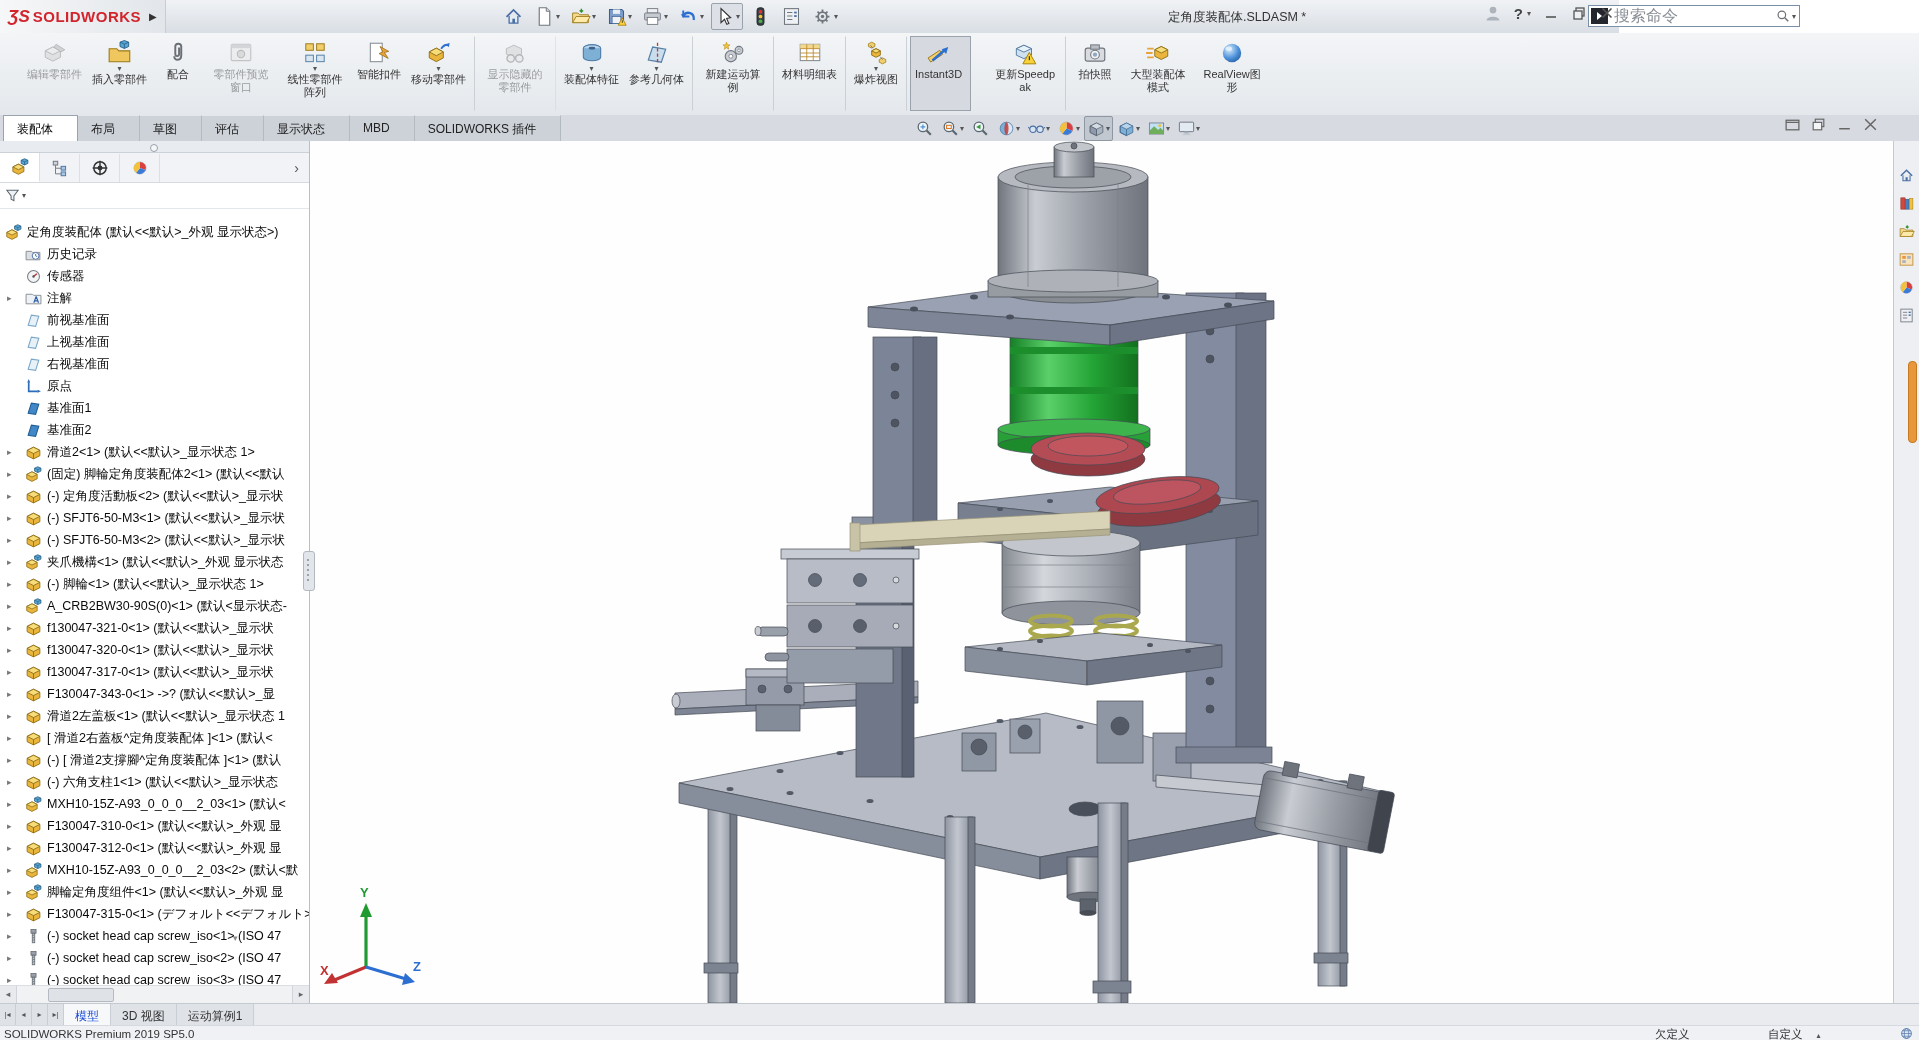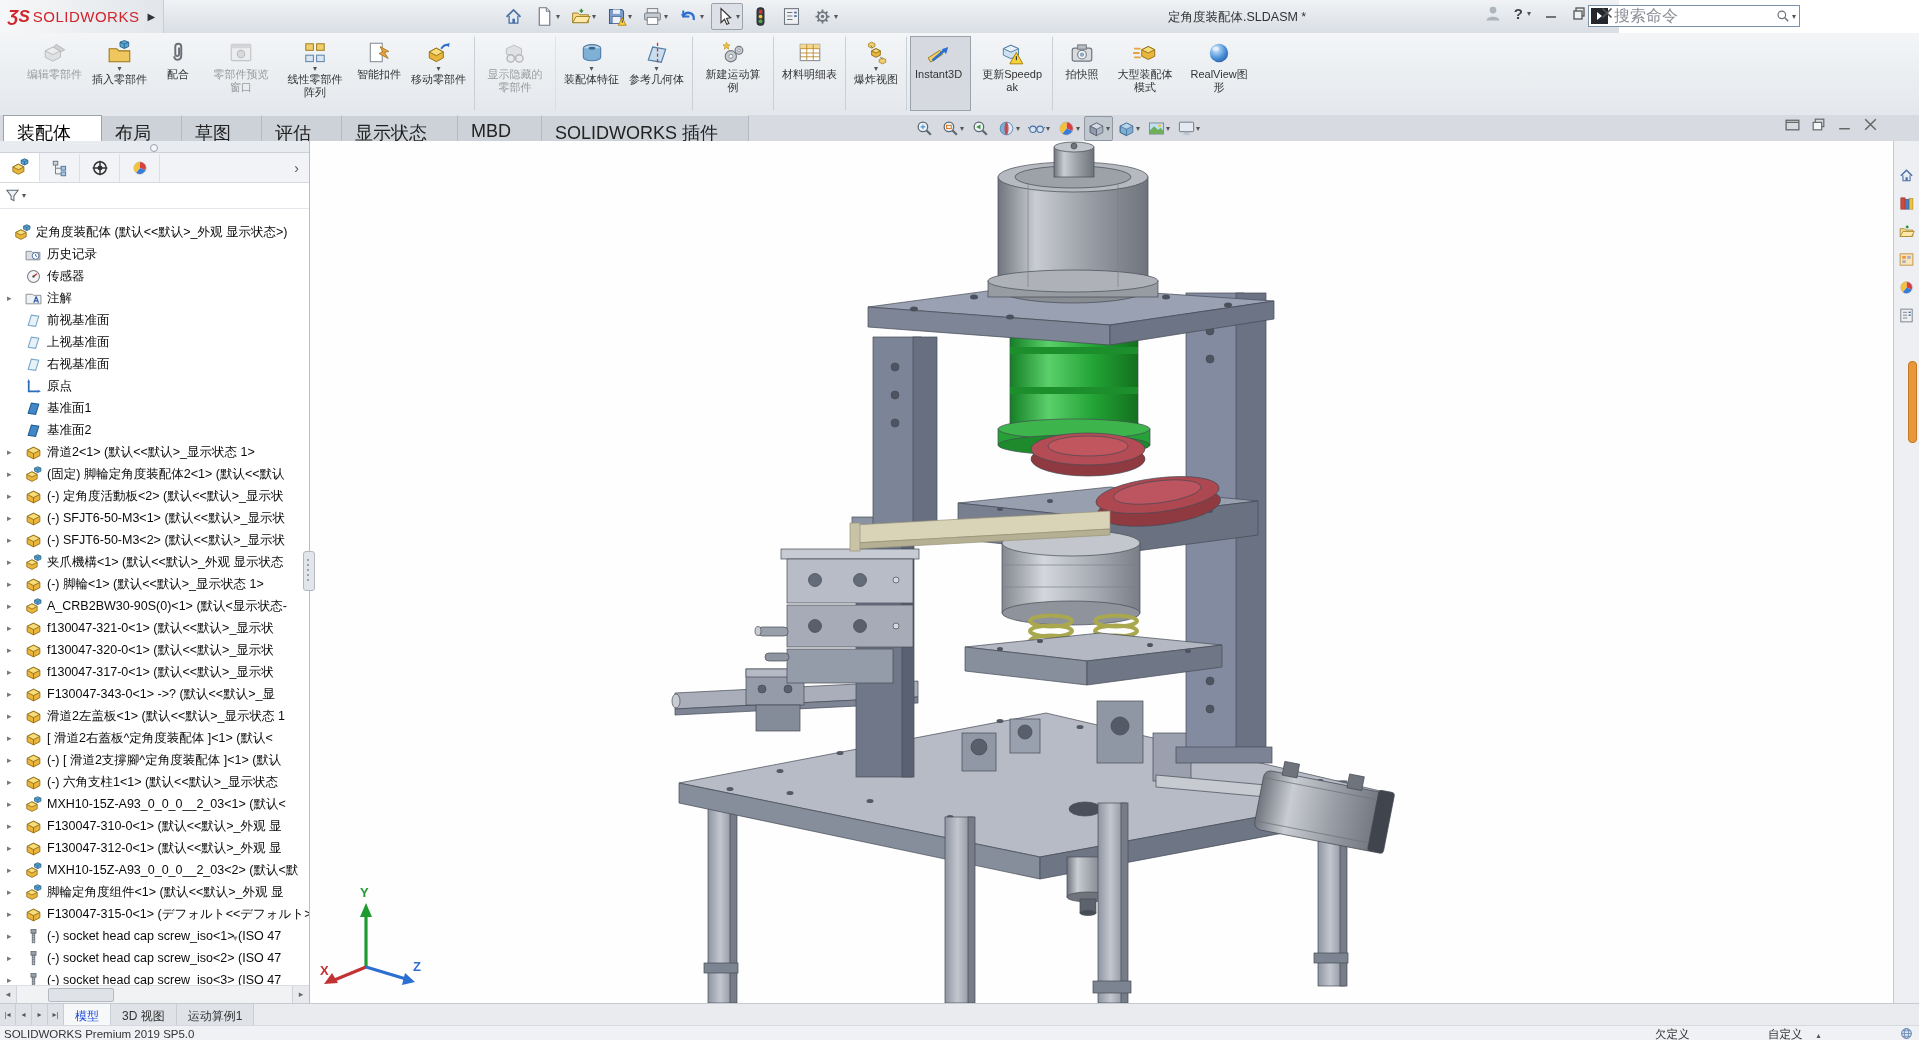--- a/index.html
+++ b/index.html
@@ -7,21 +7,21 @@
        font-family:"Liberation Sans","DejaVu Sans",sans-serif;-webkit-font-smoothing:antialiased;color:#222}
   svg{display:block}
   .hidden-defs{position:absolute;width:0;height:0;overflow:hidden}
 
   
   .titlebar{position:absolute;left:0;top:0;width:1619px;height:33px;
     background:linear-gradient(#f0f2f5,#d9dee4);border-bottom:1px solid #bcc2ca}
   .logo{position:absolute;left:0;top:0;height:33px;display:flex;align-items:center;padding:0 8px;
     background:linear-gradient(90deg,#f6f7f8,#e2e6ea);border-right:1px solid #c8cdd4}
   .logo-mark{font-weight:bold;font-style:italic;color:#d1242c;font-size:17px;margin-right:3px}
-  .logo-text{font-weight:normal;color:#d1242c;font-size:15px;letter-spacing:.5px}
+  .logo-text{font-weight:bold;color:#d1242c;font-size:15px;letter-spacing:.5px}
   .logo-fly{margin-left:8px;color:#333;font-size:10px}
   .qa{position:absolute;left:500px;top:3px;display:flex;gap:4px;align-items:center}
   .qbtn{display:flex;align-items:center;padding:2px 2px;border:1px solid transparent;border-radius:2px}
   .qbtn svg{width:21px;height:21px}
   .qbtn .dd{font-size:8px;color:#555;margin-left:1px}
   .qbtn:not(.f-dropdown) .dd{display:none}
   .qbtn.f-active{background:#dde1e7;border-color:#9aa2ac}
   .doc-title{position:absolute;left:1168px;top:9px;font-size:12.5px;color:#333;white-space:nowrap}
   .search{position:absolute;left:1588px;top:5px;width:212px;height:22px;background:#fff;
     border:1px solid #7a90a8;display:flex;align-items:center;box-sizing:border-box}
@@ -41,26 +41,26 @@
   .rbtn{display:flex;flex-direction:column;align-items:center;justify-content:flex-start;
     padding:3px 4px;max-width:64px;min-width:42px;text-align:center;font-size:11px;color:#333;
     line-height:1.15;border:1px solid transparent;border-radius:2px}
   .rbtn svg{width:26px;height:26px;flex:none}
   .rbtn .rlabel{margin-top:2px;white-space:normal;word-break:break-all}
   .rbtn .dd{font-size:8px;color:#555;line-height:5px}
   .rbtn:not(.f-dropdown) .dd{display:none}
   .rbtn.f-disabled{opacity:.45;filter:grayscale(1)}
   .rbtn.f-active{background:#d6dae0;border-color:#9aa2ac}
   .rbtn.f-divider{border-right:1px solid #cbd0d7;border-radius:0;padding-right:8px;margin-right:3px}
-  .rbtn.f-active.f-divider{border:1px solid #9aa2ac;margin-right:4px}
+  .rbtn.f-active.f-divider{border:1px solid #9aa2ac;margin-right:17px}
 
   
   .tabrow{position:absolute;left:0;top:115px;width:1919px;height:26px;background:#d7dbe1;border-bottom:1px solid #aab1ba}
   .rtabs{display:flex;height:26px;align-items:stretch;padding-left:3px}
-  .rtab{padding:5px 30px 0 13px;font-size:18px;color:#222;background:#cdd2d9;border-right:1px solid #b4bac2;border-top:1px solid #e4e8ec}
+  .rtab{padding:5px 24px 0 13px;font-size:12px;color:#222;background:#cdd2d9;border-right:1px solid #b4bac2;border-top:1px solid #e4e8ec}
   .rtab.f-active{background:#fff;border:1px solid #9aa2ac;border-bottom:none;color:#000}
   .headsup{position:absolute;left:912px;top:115px;height:26px;display:flex;align-items:center;gap:1px}
   .hbtn{display:flex;align-items:center;padding:2px 2px;border:1px solid transparent;border-radius:2px}
   .hbtn svg{width:19px;height:19px}
   .hbtn .dd{font-size:8px;color:#555}
   .hbtn:not(.f-dropdown) .dd{display:none}
   .hbtn.f-active{background:#c2c8d0;border-color:#8f97a2}
   .docwin{position:absolute;left:1784px;top:117px;display:flex;gap:9px;align-items:center}
   .docwin svg{width:17px;height:15px}
 
@@ -76,21 +76,21 @@
   .fm-fly{margin-left:auto;padding-right:10px;color:#555;font-size:14px}
   .fm-filter{height:25px;border-bottom:1px solid #e3e6ea;display:flex;align-items:center;padding:0 5px;gap:2px}
   .fm-filter svg{width:15px;height:15px}
   .fm-filter .dd{font-size:8px;color:#555}
   .fm-tree{position:absolute;top:74px;bottom:17px;left:0;right:0;overflow:hidden;padding-top:6px}
   .trow{height:22px;display:flex;align-items:center;font-size:12.5px;color:#0a0a0a;
     white-space:nowrap;overflow:hidden;padding-left:25px;position:relative}
   .trow .arrow{position:absolute;left:7px;top:6px;font-size:9px;color:#777;line-height:10px}
   .trow:not(.f-expand) .arrow{visibility:hidden}
   .trow svg{width:17px;height:17px;margin-right:5px;flex:none}
-  .trow.f-root{padding-left:14px}
+  .trow.f-root{padding-left:5px}
   .tree-scroll-hint{position:absolute;left:233px;bottom:60px;font-size:9px;color:#888}
   .fm-hscroll{position:absolute;left:0;bottom:0;width:100%;height:17px;background:#f1f2f4;border-top:1px solid #dadde2;display:flex;align-items:center}
   .fm-hscroll .sarr{width:16px;text-align:center;font-size:9px;color:#666;background:#e8eaee;border-right:1px solid #d0d4da;height:100%;line-height:16px}
   .fm-hscroll .sarr.right{margin-left:auto;border-left:1px solid #d0d4da;border-right:none}
   .fm-hscroll .thumb{position:absolute;left:48px;top:2px;width:64px;height:12px;background:#dfe2e7;border:1px solid #b5bac2;border-radius:2px}
 
   
   .viewport{position:absolute;left:310px;top:141px;width:1583px;height:862px;background:#fefefe;overflow:hidden}
   .triad{position:absolute;left:8px;top:738px}
   .edge-grip{position:absolute;left:303px;top:551px;width:10px;height:38px;background:#e2e5ea;border:1px solid #b2b8c0;border-radius:3px;z-index:5}

